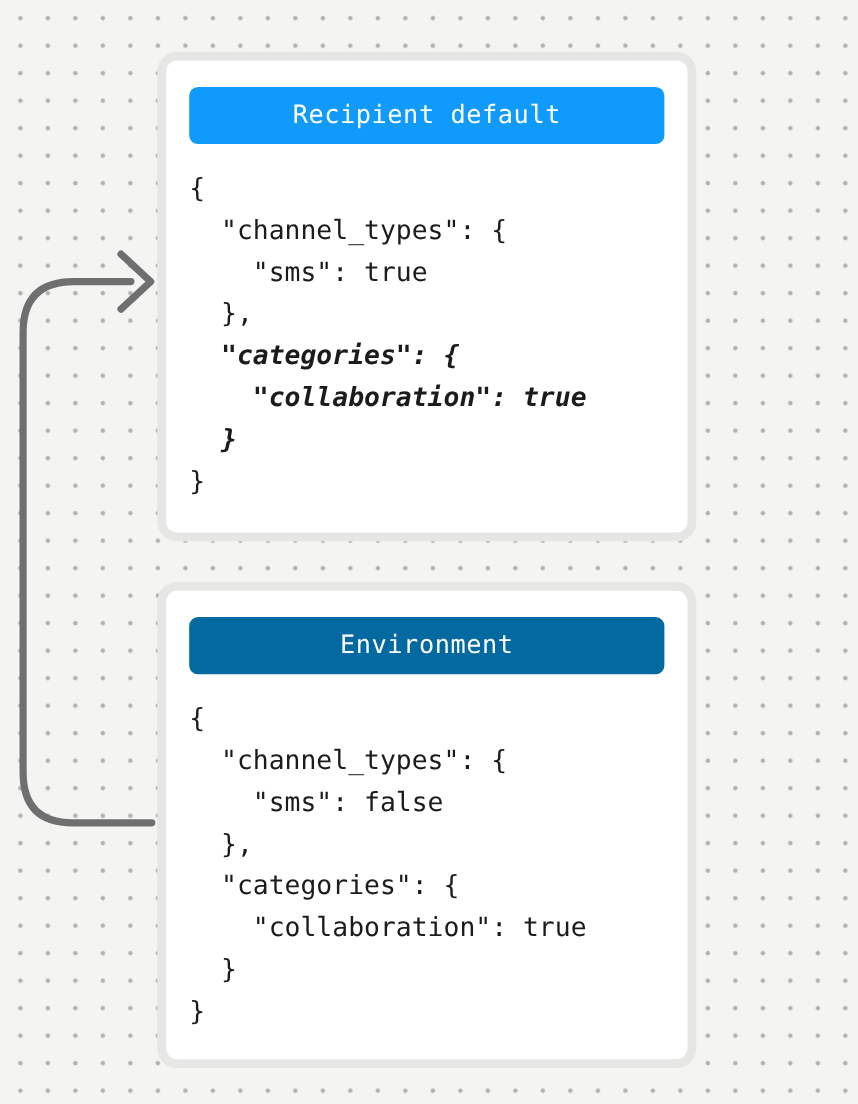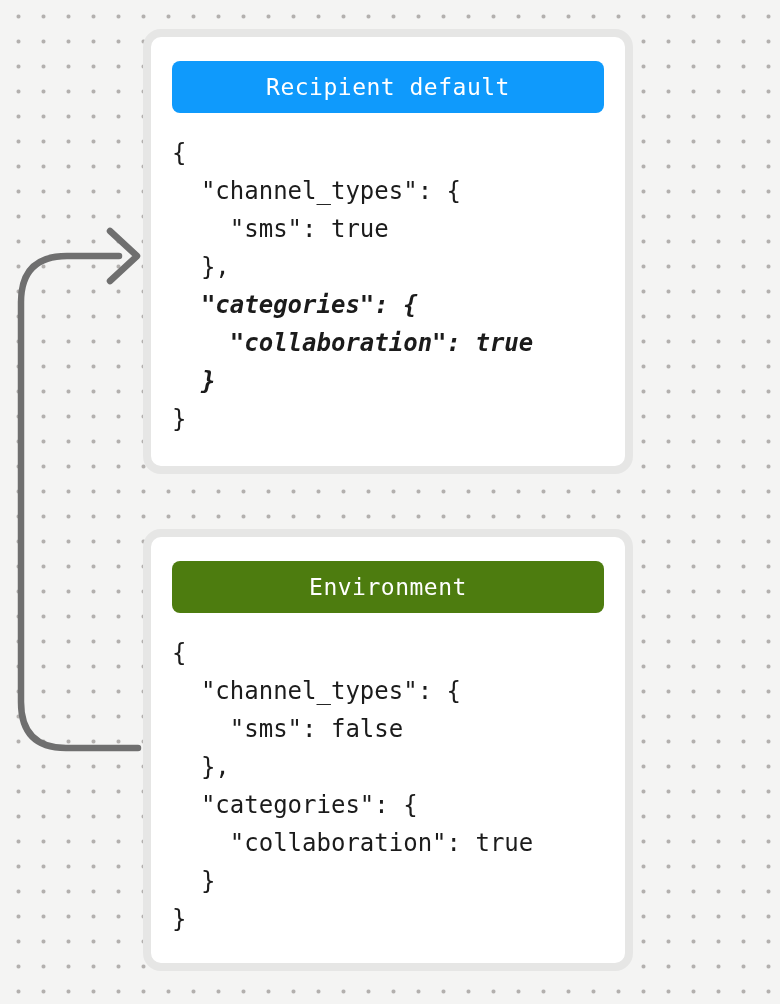--- a/index.html
+++ b/index.html
@@ -29,21 +29,21 @@
     pointer-events: none;
   }
   .card {
     position: absolute;
     box-sizing: border-box;
     background: #ffffff;
     border: 8px solid #e6e6e5;
     border-radius: 18px;
     padding: 24px 21px 0 21px;
   }
-  .card-1 { left: 143px; top: 29px;  width: 490px; height: 445px; }
+  .card-1 { left: 143px; top: 47px;  width: 490px; height: 445px; }
   .card-2 { left: 143px; top: 529px; width: 490px; height: 442px; }
   .card-header {
     height: 52px;
     line-height: 52px;
     border-radius: 8px;
     text-align: center;
     color: #ffffff;
     font-size: 23px;
     letter-spacing: 0.5px;
     white-space: nowrap;
@@ -82,21 +82,21 @@
       <div class="code-line">    "sms": true</div>
       <div class="code-line">  },</div>
       <div class="code-line em">  "categories": {</div>
       <div class="code-line em">    "collaboration": true</div>
       <div class="code-line em">  }</div>
       <div class="code-line">}</div>
     </div>
   </div>
 
   <div class="card card-2">
-    <div class="card-header" style="background-color: #4d7c0f;">Environment</div>
+    <div class="card-header" style="background-color: #0369a1;">Environment</div>
     <div class="code-block">
       <div class="code-line">{</div>
       <div class="code-line">  "channel_types": {</div>
       <div class="code-line">    "sms": false</div>
       <div class="code-line">  },</div>
       <div class="code-line">  "categories": {</div>
       <div class="code-line">    "collaboration": true</div>
       <div class="code-line">  }</div>
       <div class="code-line">}</div>
     </div>

